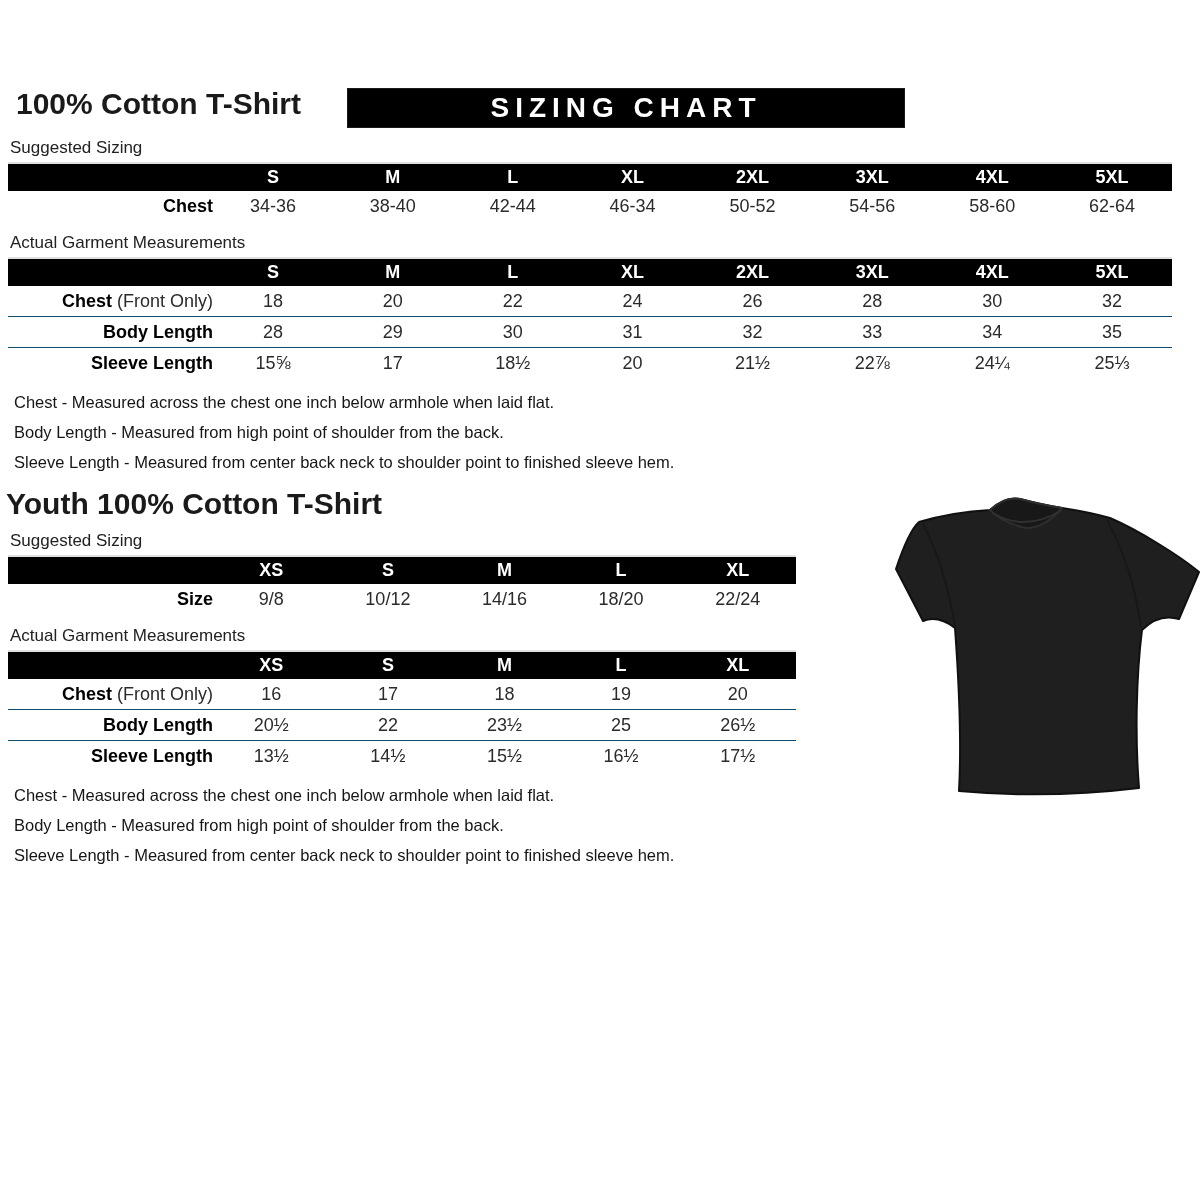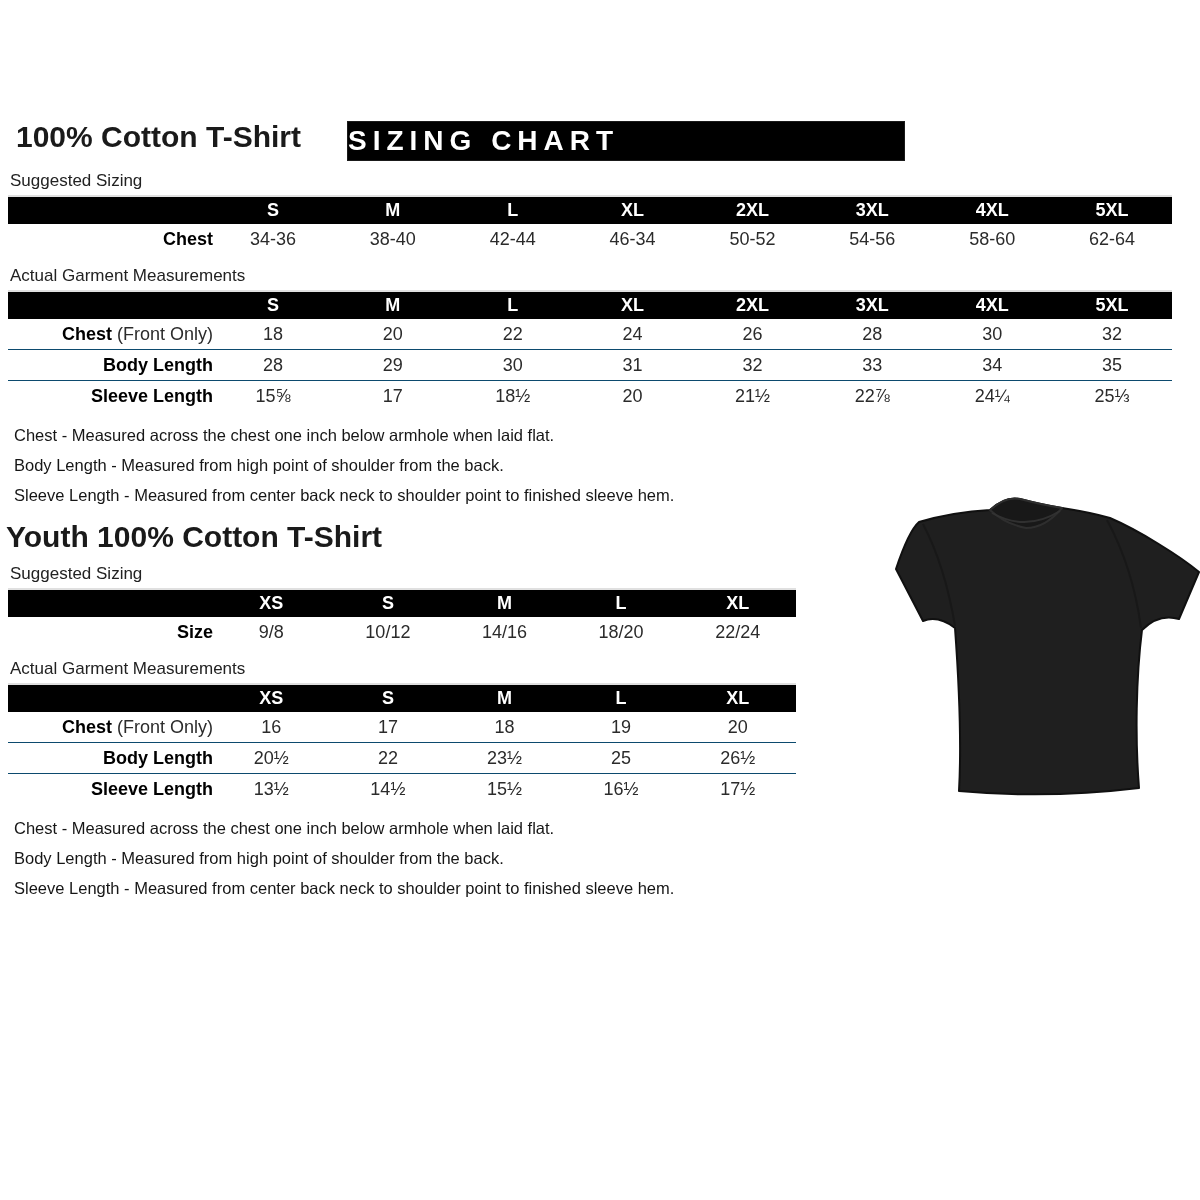--- a/index.html
+++ b/index.html
@@ -4,31 +4,31 @@
 <style>
   html,body { margin:0; padding:0; }
   body {
     width:1200px; height:1200px;
     background:#ffffff;
     font-family:"Liberation Sans","DejaVu Sans",sans-serif;
     color:#111;
     position:relative;
     overflow:hidden;
   }
-  .page { padding:119px 14px 0 8px; position:relative; }
+  .page { padding:86px 14px 0 8px; position:relative; }
 
   
   .header-row { display:flex; align-items:flex-start; }
   .doc-title {
     font-size:30px; font-weight:700; color:#1a1a1a;
     margin:0 0 0 8px; line-height:36px; white-space:nowrap;
   }
   .banner {
     background:#000; width:556px; height:38px; margin-left:46px; margin-top:2px;
-    display:flex; align-items:center; justify-content:flex-start;
+    display:flex; align-items:center; justify-content:center;
     border:1px solid #1a1a1a;
   }
   .banner span {
     color:#fff; font-weight:700; font-size:28px; letter-spacing:6px; line-height:1;
   }
 
   .section-label { font-size:17px; color:#222; margin:10px 0 4px 2px; }
   .gap-lg { margin-top:12px; }
 
   table { border-collapse:collapse; table-layout:fixed; border-top:2px solid #e0e0e0; }

